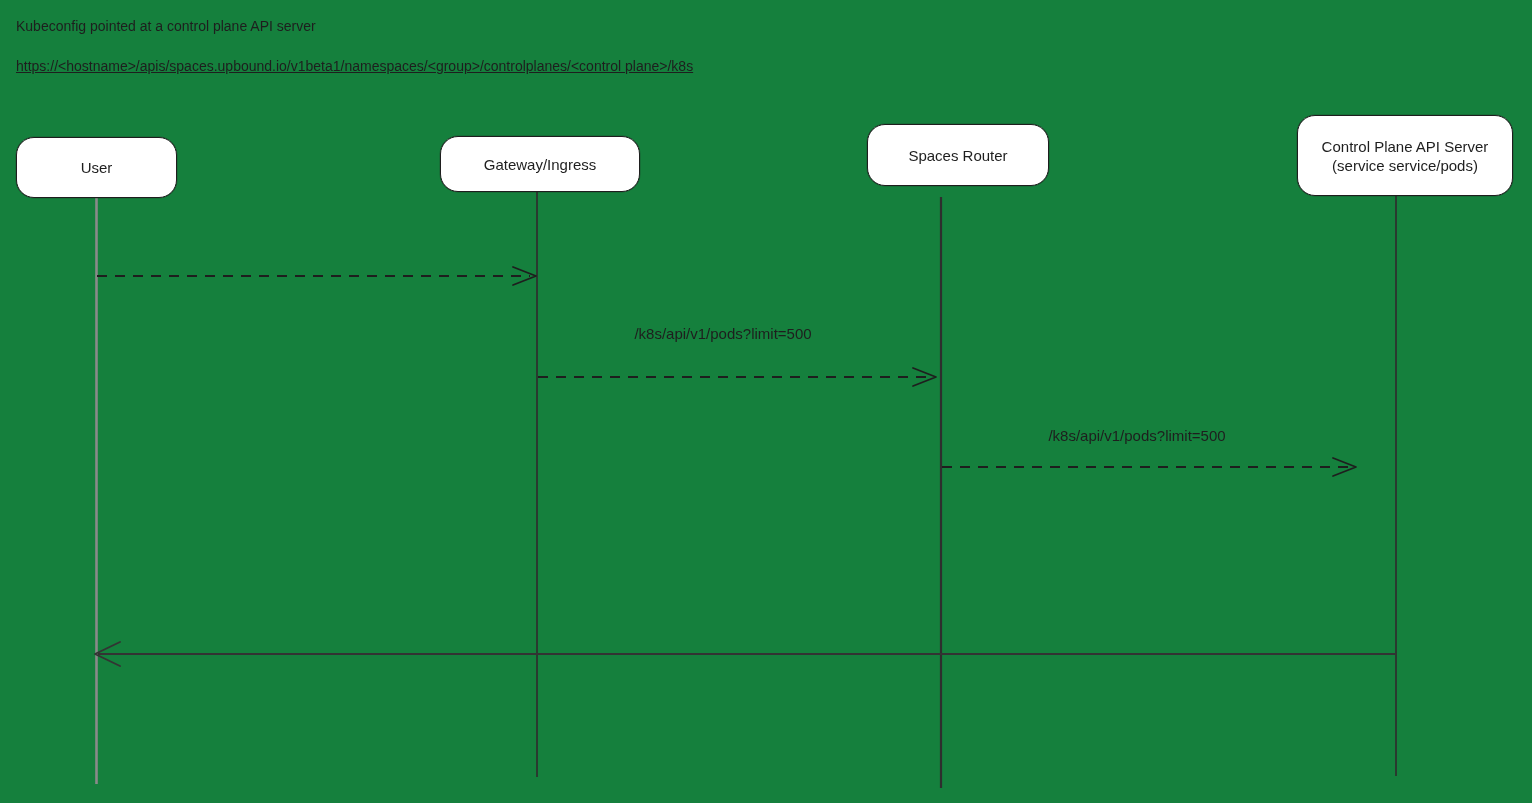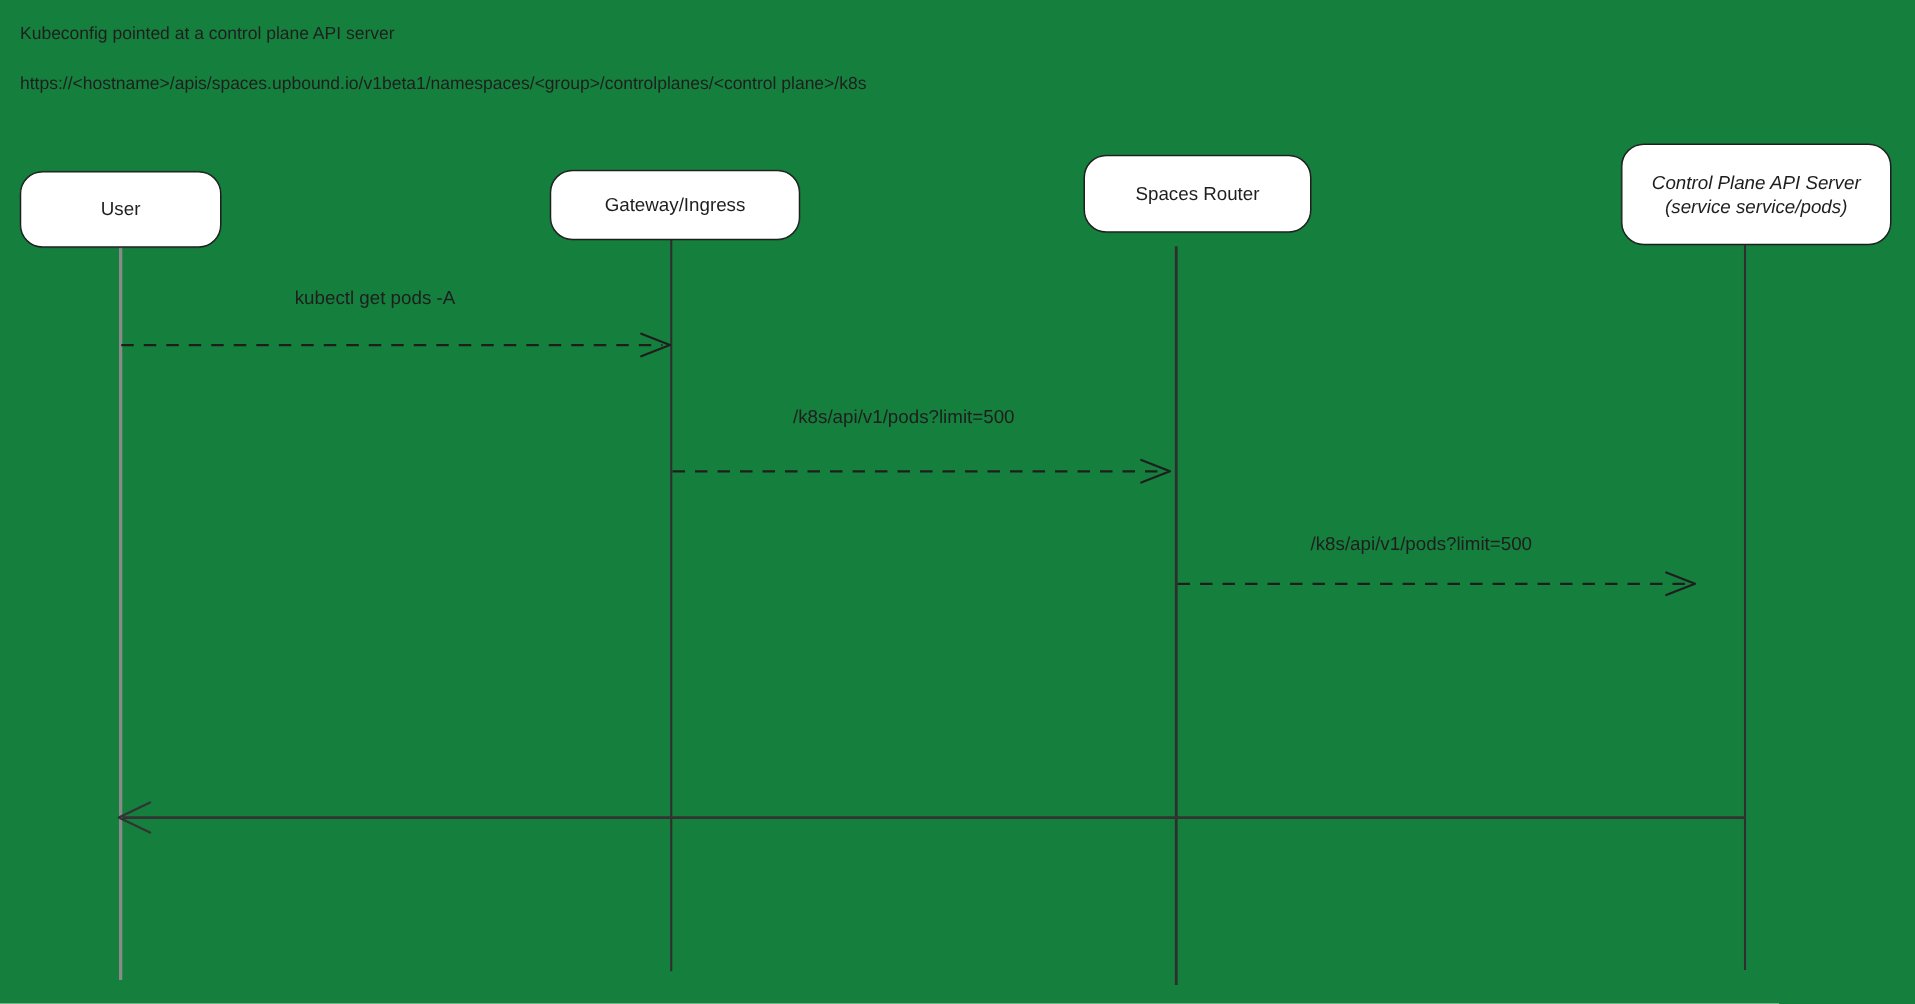--- a/index.html
+++ b/index.html
@@ -18,21 +18,21 @@
   }
   .hdr {
     position: absolute;
     left: 16px;
     font-size: 14px;
     line-height: 17px;
     color: #1e1e1e;
     white-space: nowrap;
   }
   .hdr.line1 { top: 18px; }
-  .hdr.line2 { top: 58px; }
+  .hdr.line2 { top: 58px; text-decoration: underline; }
 
   .lines-layer {
     position: absolute;
     top: 0;
     left: 0;
   }
 
   .actor-box {
     position: absolute;
     box-sizing: border-box;
@@ -45,21 +45,21 @@
     justify-content: center;
     text-align: center;
     font-size: 15px;
     line-height: 19px;
     color: #1e1e1e;
     box-shadow: 0 0 0 0.5px rgba(30,30,30,0.35);
   }
   .box-user    { left: 16px;   top: 137px; width: 161px; height: 61px; }
   .box-gateway { left: 440px;  top: 136px; width: 200px; height: 56px; }
   .box-spaces  { left: 855px;  top: 124px; width: 182px; height: 62px; margin-left: 12px; }
-  .box-control { left: 1297px; top: 115px; width: 216px; height: 81px; font-style: italic; }
+  .box-control { left: 1297px; top: 115px; width: 216px; height: 81px; }
 
   .msg-label {
     position: absolute;
     width: 320px;
     text-align: center;
     font-size: 15px;
     line-height: 17px;
     color: #1e1e1e;
     white-space: nowrap;
   }
@@ -105,17 +105,16 @@
 
   <div class="actor-box box-spaces">
     <span>Spaces Router</span>
   </div>
 
   <div class="actor-box box-control">
     <span>Control Plane API Server</span>
     <span>(service service/pods)</span>
   </div>
 
-  <div class="msg-label msg-1">kubectl get pods -A</div>
   <div class="msg-label msg-2">/k8s/api/v1/pods?limit=500</div>
   <div class="msg-label msg-3">/k8s/api/v1/pods?limit=500</div>
 
 </div>
 
 </body></html>

